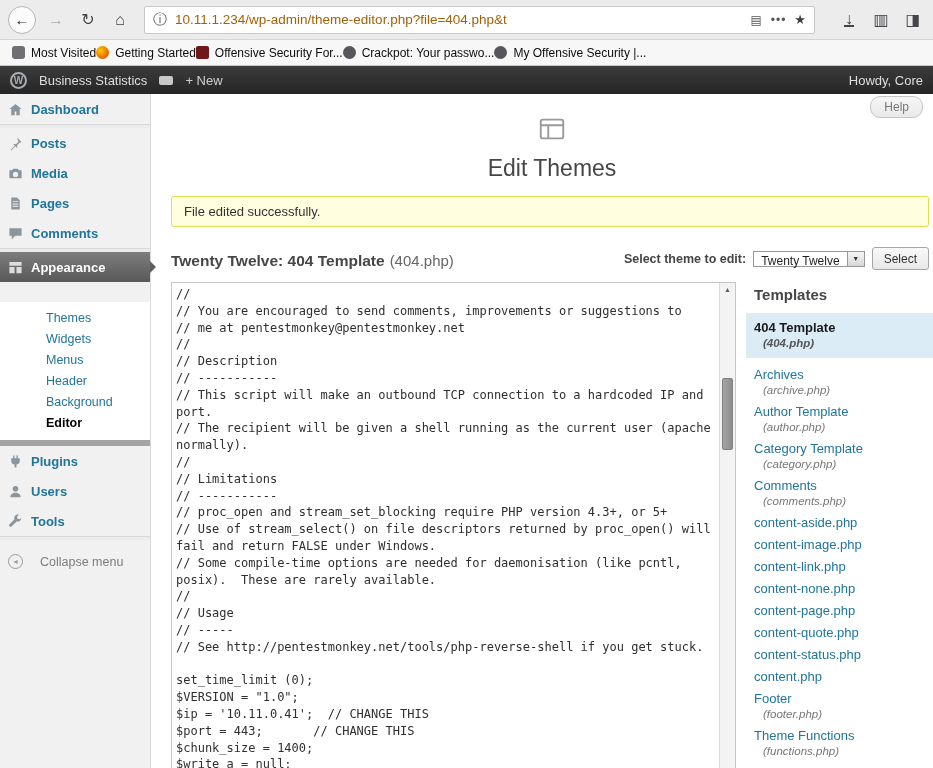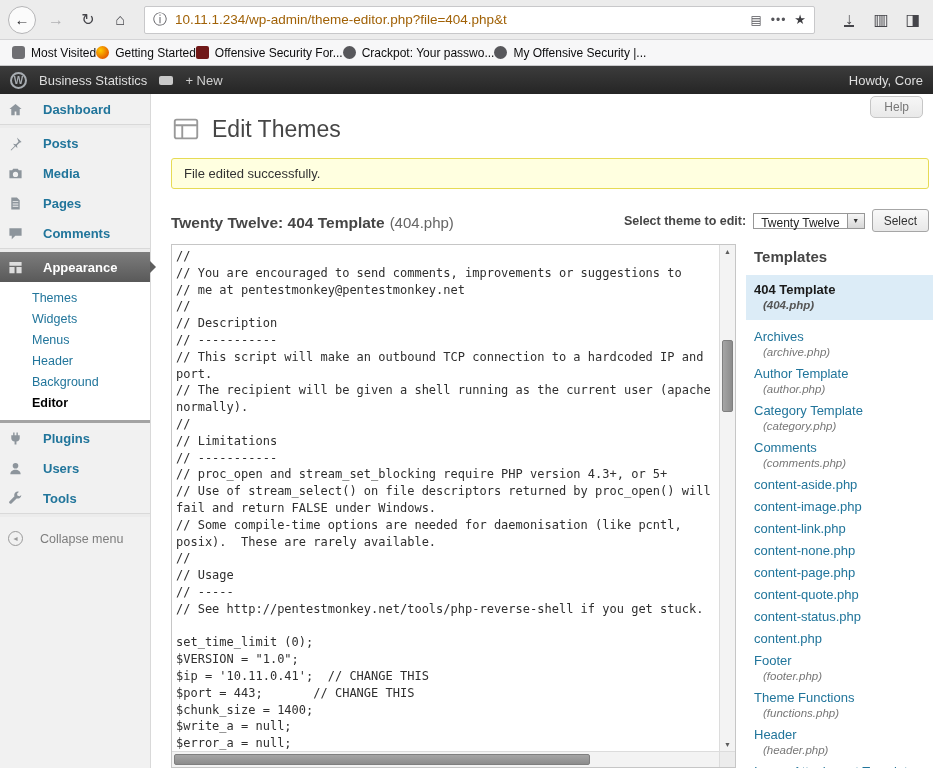--- a/index.html
+++ b/index.html
@@ -66,52 +66,52 @@
   }
   .ab-new { color:#cfcfcf; cursor:pointer; }
   .howdy { margin-left:auto; white-space:nowrap; color:#dedede; cursor:pointer; }
 
   
   .wrap { display:flex; height:674px; }
 
   
   .sidebar { width:151px; flex:none; background:#f1f1f1; border-right:1px solid #d9d9d9; }
   .menu-item {
-    height:30px; display:flex; align-items:center; gap:20px; padding-left:8px;
+    height:30px; display:flex; align-items:center; gap:8px; padding-left:8px;
     color:#21759b; font-weight:bold; font-size:13px; cursor:pointer; position:relative;
   }
   .mi-icon { width:15px; height:15px; color:#8d959c; display:flex; flex:none; }
   .mi-icon svg { width:15px; height:15px; }
   .menu-item.active { background:linear-gradient(#7d7d7d,#595959); color:#fff; }
   .menu-item.active .mi-icon { color:#ddd; }
   .menu-item.active::after {
     content:""; position:absolute; right:-6px; top:50%; margin-top:-6px;
     border:6px solid transparent; border-right-width:0; border-left-color:#5e5e5e; z-index:5;
   }
   .sep { height:4px; border-top:1px solid #d9d9d9; background:#ececec; }
-  .submenu { background:#fff; padding:5px 2px 7px; border-bottom:3px solid #a3a3a3; }
+  .submenu { background:#fff; padding:5px 16px 7px; border-bottom:6px solid #a3a3a3;margin-top:20px; }
   .submenu-item { padding:3.5px 0 3.5px 30px; color:#21759b; font-size:12.5px; cursor:pointer; }
   .submenu-item.current { color:#000; font-weight:bold; }
   .collapse {
     margin-top:14px; display:flex; align-items:center; gap:17px; padding-left:8px;
     color:#7d7d7d; font-size:12.5px; cursor:pointer;
   }
   .collapse-circle {
     width:15px; height:15px; border:1px solid #9a9a9a; border-radius:50%;
     display:flex; align-items:center; justify-content:center; font-size:7px; color:#9a9a9a; flex:none;
   }
 
   
   .main { flex:1; position:relative; background:#fff; padding:14px 0 0 20px; overflow:hidden; }
   .help-btn {
     position:absolute; top:2px; right:10px; padding:3px 13px;
-    background:linear-gradient(#f6f6f6,#e9e9e9); border:1px solid #c6c6c6; border-radius:5px;
+    background:linear-gradient(#f6f6f6,#e9e9e9); border:1px solid #c6c6c6; border-radius:10px;
     color:#777; font-size:12px; cursor:pointer;
   }
-  .page-header { display:flex; align-items:center; gap:11px; margin-top:6px; }
+  .page-header { display:flex; align-items:center; gap:11px; margin-top:6px;flex-direction:column; }
   .page-icon { width:30px; height:30px; flex:none; }
   .page-title { font-size:23px; font-weight:normal; color:#464646; margin:0; }
   .notice {
     margin:14px 4px 0 0; background:#ffffe0; border:1px solid #e6db55; border-radius:3px;
     padding:7px 12px; font-size:13px; color:#333;
   }
   .theme-row { display:flex; justify-content:space-between; align-items:flex-end; margin:20px 4px 0 0; }
   .file-heading { font-size:15.5px; font-weight:bold; color:#464646; }
   .file-suffix { font-size:15px; font-weight:normal; color:#666; margin-left:5px; }
   .theme-select-row { display:flex; align-items:center; gap:7px; }

